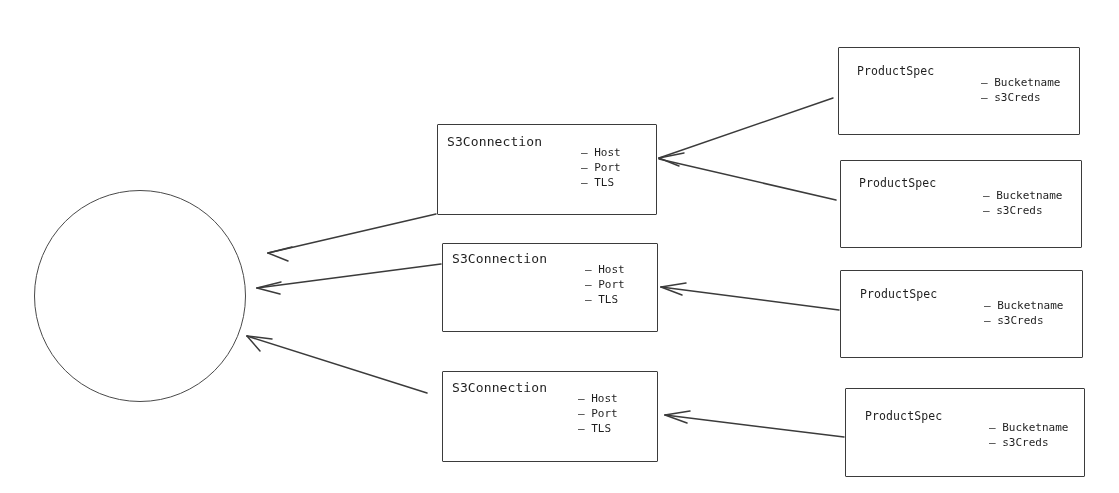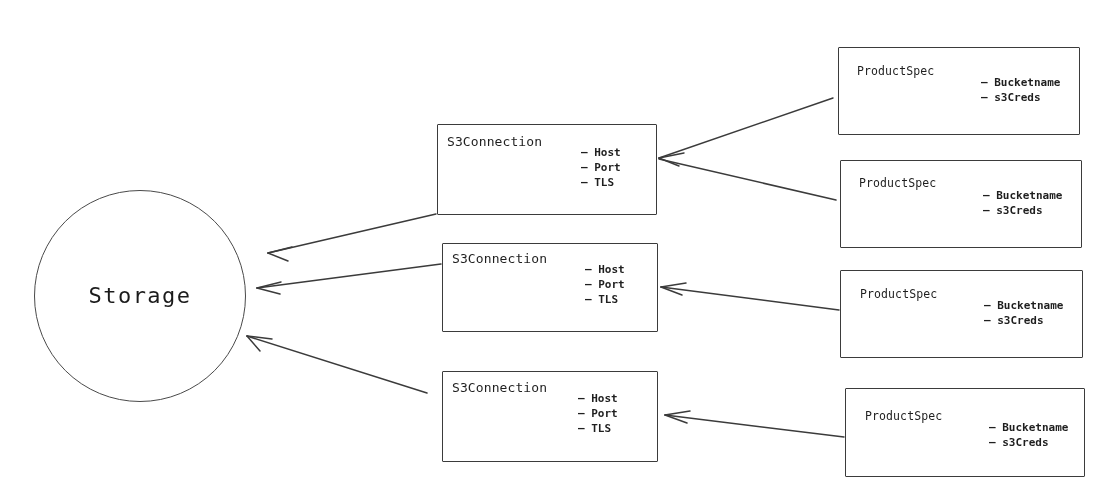--- a/index.html
+++ b/index.html
@@ -37,21 +37,21 @@
     color: #1f1f1f;
     letter-spacing: 0.1px;
     white-space: nowrap;
   }
   .attr-list {
     position: absolute;
     font-size: 11px;
     line-height: 15px;
     color: #1f1f1f;
     white-space: nowrap;
-    font-weight: bold;
+    font-weight: normal;
   }
   .attr-list div {
     white-space: pre;
   }
   .circle-node {
     position: absolute;
     box-sizing: border-box;
     border: 1.7px solid #4a4a4a;
     border-radius: 50%;
     background: #ffffff;
@@ -107,21 +107,20 @@
     </g>
 
     <g>
       <path d="M 844 437 L 665 415" fill="none" stroke="#3b3b3b" stroke-width="1.5" stroke-linecap="round"></path>
       <path d="M 665 415 L 690 411" fill="none" stroke="#3b3b3b" stroke-width="1.5" stroke-linecap="round"></path>
       <path d="M 665 415 L 687 423" fill="none" stroke="#3b3b3b" stroke-width="1.5" stroke-linecap="round"></path>
     </g>
   </svg>
 
   <div class="circle-node" style="left:34px; top:190px; width:212px; height:212px;"></div>
-  <div class="circle-label" style="left:84px; top:283px; width:112px; text-align:center;">Storage</div>
 
   <div class="node-box" style="left:437px; top:124px; width:220px; height:91px;"></div>
   <div class="node-title" style="left:447px; top:135px;">S3Connection</div>
   <div class="attr-list" style="left:581px; top:145px;">
     <div>– Host</div>
     <div>– Port</div>
     <div>– TLS</div>
   </div>
 
   <div class="node-box" style="left:442px; top:243px; width:216px; height:89px;"></div>

